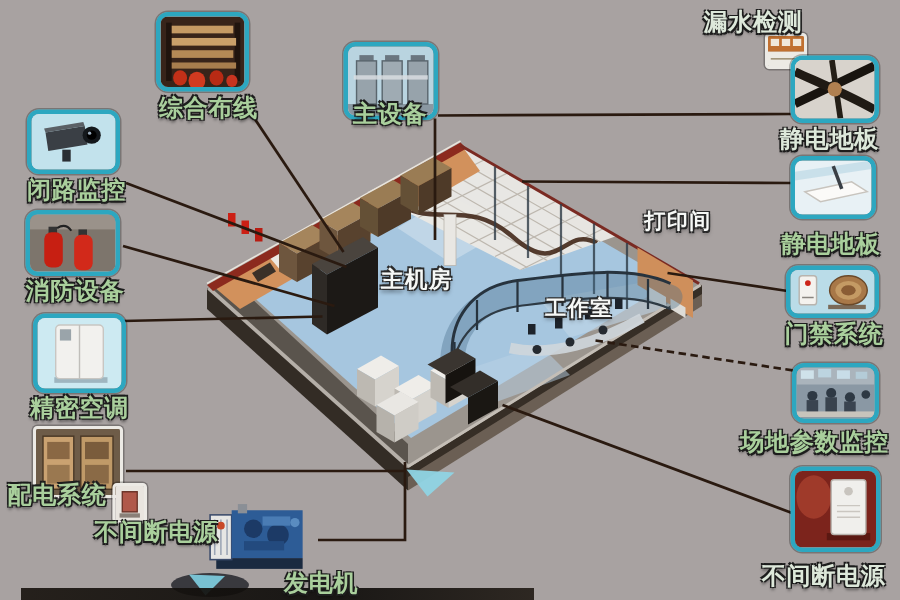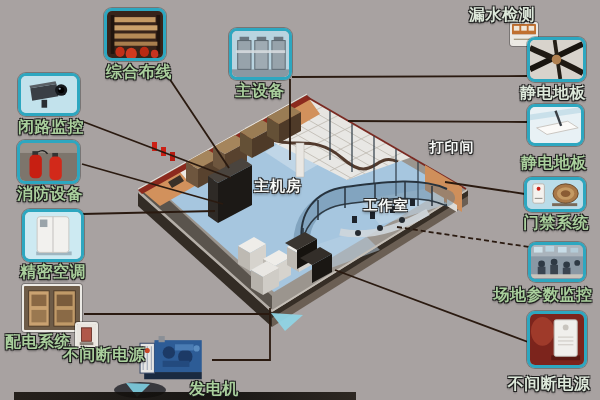--- a/index.html
+++ b/index.html
@@ -359,24 +359,24 @@
       <line x1="29" y1="24" x2="45" y2="24" stroke="#cac6c0"></line>
         <line x1="29" y1="28" x2="45" y2="28" stroke="#cac6c0"></line>
         <line x1="29" y1="32" x2="45" y2="32" stroke="#cac6c0"></line>
     </svg>
   </div>
 
   <div class="tag" style="left:139px;top:62px">综合布线</div>
   <div class="tag" style="left:51px;top:117px">闭路监控</div>
   <div class="tag" style="left:50px;top:184px">消防设备</div>
   <div class="tag" style="left:53px;top:262px">精密空调</div>
-  <div class="tag" style="left:38px;top:332px">配电系统</div>
+  <div class="tag" style="left:38px;top:320px">配电系统</div>
   <div class="tag" style="left:104px;top:345px">不间断电源</div>
   <div class="tag" style="left:214px;top:379px">发电机</div>
-  <div class="tag" style="left:260px;top:81px">主设备</div>
+  <div class="tag" style="left:260px;top:66px">主设备</div>
   <div class="tag lt" style="left:502px;top:5px">漏水检测</div>
   <div class="tag lt" style="left:553px;top:83px">静电地板</div>
   <div class="tag" style="left:554px;top:153px">静电地板</div>
   <div class="tag" style="left:556px;top:213px">门禁系统</div>
   <div class="tag lt" style="left:549px;top:374px">不间断电源</div>
   <div class="tag" style="left:543px;top:285px">场地参数监控</div>
 
   <div class="roomtag" style="left:278px;top:177px">主机房</div>
   <div class="roomtag sm" style="left:386px;top:197px">工作室</div>
   <div class="roomtag sm" style="left:452px;top:139px">打印间</div>

